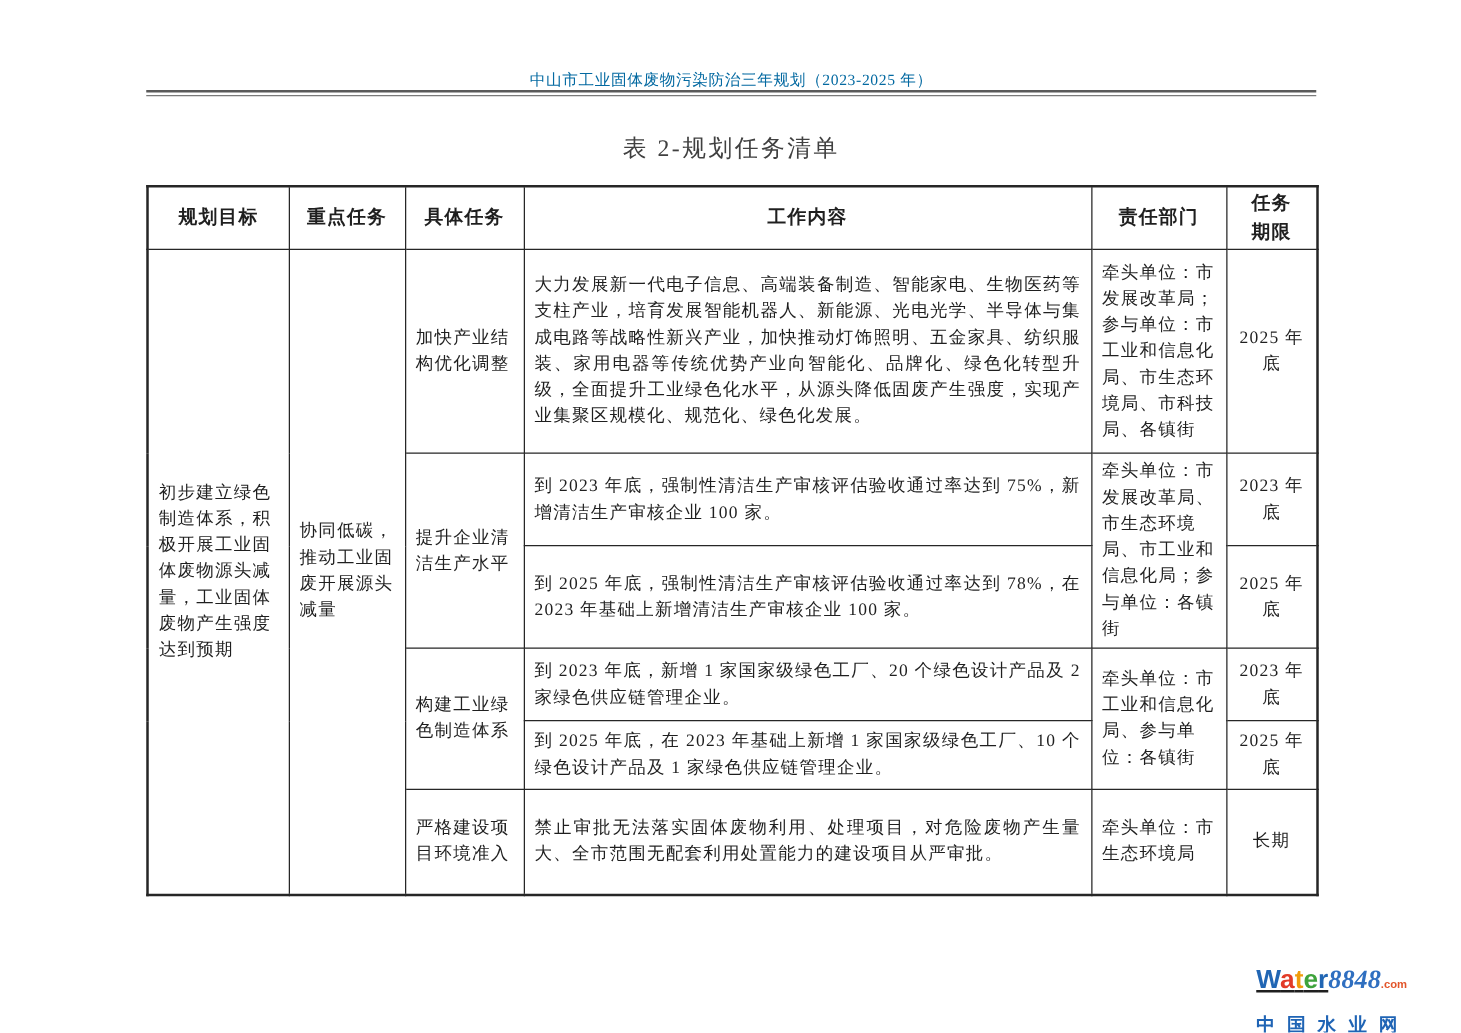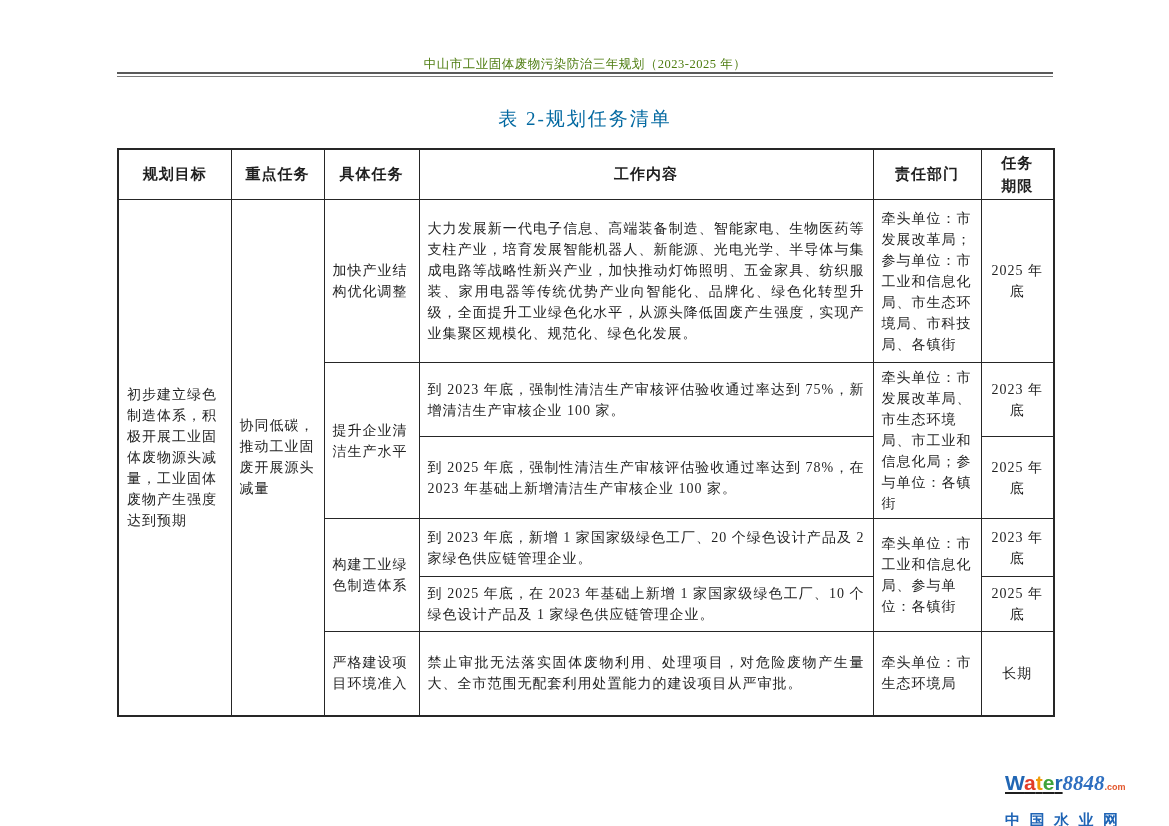--- a/index.html
+++ b/index.html
@@ -9,34 +9,34 @@
     font-family: "Liberation Serif", "DejaVu Serif", serif;
     color: #1f1f1f;
     position: relative;
     overflow: hidden;
   }
   .page { position: absolute; inset: 0; background: #fff; }
 
   
   .doc-header {
     position: absolute; top: 56px; left: 117px; width: 936px;
-    text-align: center; font-size: 12.5px; color: #4d7c0f;
+    text-align: center; font-size: 12.5px; color: #0369a1;
     letter-spacing: 0.5px;
   }
   .header-rule {
     position: absolute; top: 72px; left: 117px; width: 936px;
     height: 5px;
     border-top: 2px solid #5a5a5a;
     border-bottom: 1px solid #7a7a7a;
   }
 
   
   .table-title {
     position: absolute; top: 106px; left: 117px; width: 936px;
-    text-align: center; font-size: 19px; color: #0369a1;
+    text-align: center; font-size: 19px; color: #404040;
     letter-spacing: 2px;
   }
 
   
   table.plan {
     position: absolute; top: 148px; left: 117px; width: 936px;
     border-collapse: collapse; table-layout: fixed;
     border: 2px solid #262626;
     font-size: 14px; color: #1f1f1f;
   }

